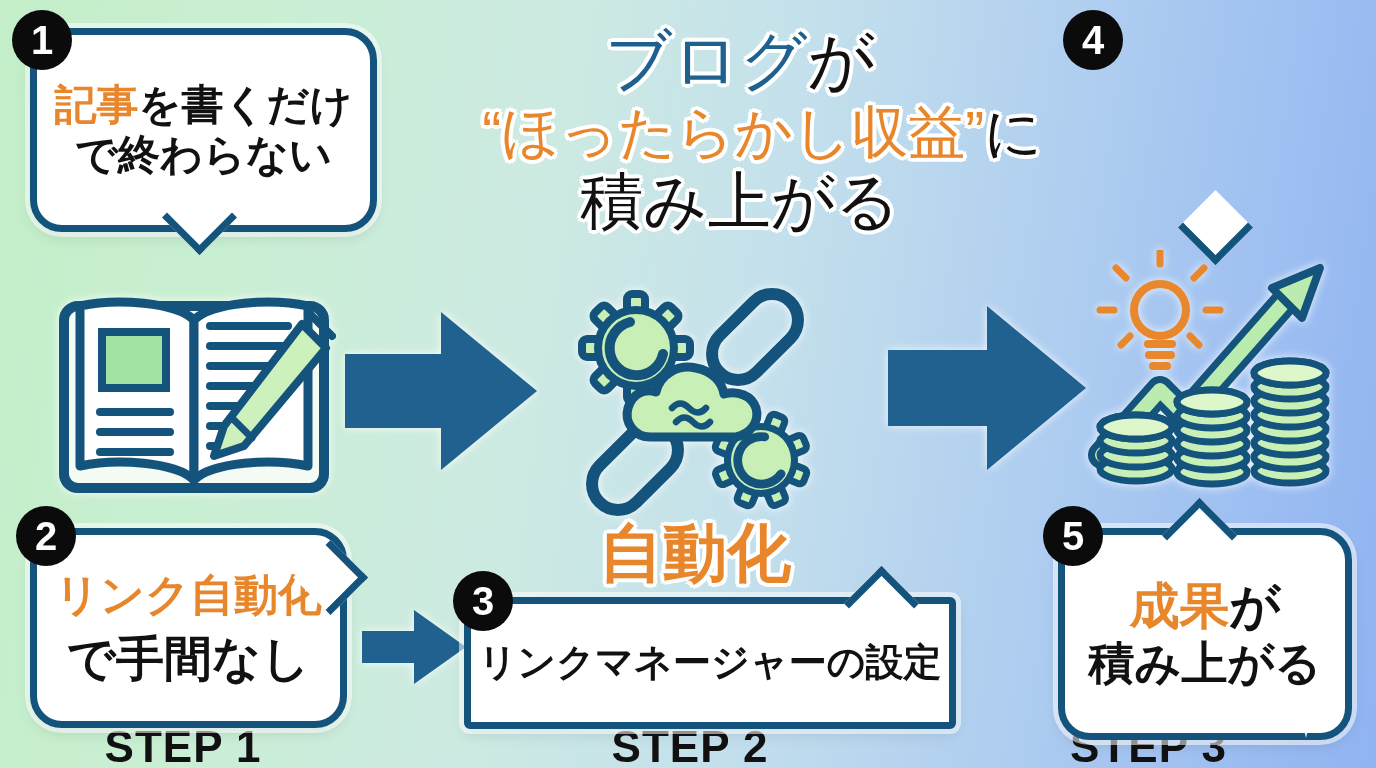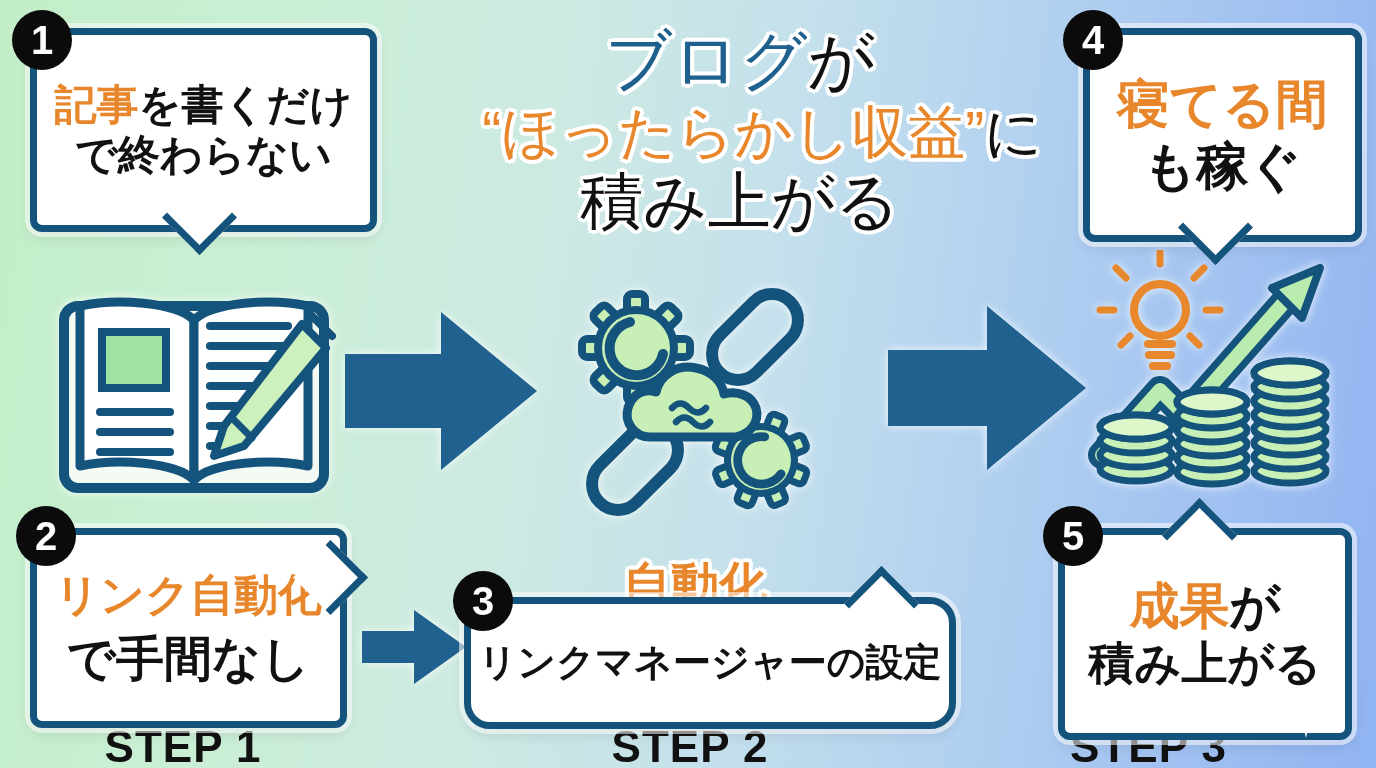--- a/index.html
+++ b/index.html
@@ -11,34 +11,34 @@
   .ow-lg{text-shadow:4px 0 0 #fff,-4px 0 0 #fff,0 4px 0 #fff,0 -4px 0 #fff,3px 3px 0 #fff,-3px -3px 0 #fff,3px -3px 0 #fff,-3px 3px 0 #fff;}
   .orange{color:#e8862c;}
   .blue{color:#1e618f;}
   .black{color:#111111;}
   
   .title{position:absolute;left:370px;top:22px;width:740px;text-align:center;font-weight:400;line-height:1.16;z-index:2;}
   .title .t1{font-size:66px;}
   .title .t2{font-size:57px;margin-left:45px;}
   .title .t3{font-size:63px;}
   
-  .bubble{position:absolute;background:#ffffff;border:7px solid #14537c;border-radius:12px;
+  .bubble{position:absolute;background:#ffffff;border:7px solid #14537c;border-radius:32px;
     box-shadow:0 0 0 5px rgba(255,255,255,.55),0 6px 14px rgba(0,0,0,.10);
     display:flex;flex-direction:column;align-items:center;justify-content:center;z-index:1;
     font-weight:900;text-align:center;line-height:1.2;}
   .tail{position:absolute;background:#ffffff;z-index:2;}
   .tail-down{border-right:7px solid #14537c;border-bottom:7px solid #14537c;transform:rotate(45deg);}
   .tail-up{border-left:7px solid #14537c;border-top:7px solid #14537c;transform:rotate(45deg);}
   .tail-right{border-top:7px solid #14537c;border-right:7px solid #14537c;transform:rotate(45deg);}
   .badge{position:absolute;width:60px;height:60px;border-radius:50%;background:#0b0b0b;color:#fff;
     font-weight:900;font-size:40px;display:flex;align-items:center;justify-content:center;z-index:4;}
   
   .step{position:absolute;font-weight:900;font-size:44px;color:#111;text-align:center;letter-spacing:1px;}
   .center-label{position:absolute;left:555px;top:510px;width:280px;text-align:center;
-    font-size:48px;font-weight:900;z-index:1;margin-top:43px;}
+    font-size:64px;font-weight:900;z-index:1;}
   .icon{position:absolute;filter:drop-shadow(0 0 5px rgba(255,255,255,.85));}
   .sparkle{position:absolute;left:1283px;top:692px;width:46px;height:46px;z-index:5;
     background:rgba(255,255,255,.9);
     clip-path:polygon(50% 0%,60% 40%,100% 50%,60% 60%,50% 100%,40% 60%,0% 50%,40% 40%);}
 </style>
 </head>
 <body>
 
 <div class="canvas">
 
@@ -50,24 +50,20 @@
 
   <div class="bubble" style="left:30px;top:28px;width:333px;height:190px;font-size:42px;">
     <div><span class="orange">記事</span><span class="black">を書くだけ</span></div>
     <div class="black">で終わらない</div>
   </div>
   <div class="tail tail-down" style="left:173px;top:191px;width:46px;height:46px;"></div>
   <div class="badge" style="left:12px;top:10px;">
       <span>1</span>
     </div>
 
-  <div class="bubble" style="left:1083px;top:28px;width:265px;height:200px;font-size:52px;">
-    <div class="orange">寝てる間</div>
-    <div class="black">も稼ぐ</div>
-  </div>
   <div class="tail tail-down" style="left:1189px;top:201px;width:46px;height:46px;"></div>
   <div class="badge" style="left:1063px;top:10px;">
       <span>4</span>
     </div>
 
   <svg class="icon" style="left:48px;top:268px;" width="292" height="248" viewBox="0 0 292 248">
     <rect x="16" y="38" width="260" height="182" rx="14" fill="#f4faf4" stroke="#14537c" stroke-width="10"></rect>
     <path d="M146,52 C128,34 68,30 32,38 L32,198 C68,190 128,194 146,212 Z" fill="#ffffff" stroke="#14537c" stroke-width="9" stroke-linejoin="round"></path>
     <path d="M146,52 C164,34 224,30 260,38 L260,198 C224,190 164,194 146,212 Z" fill="#ffffff" stroke="#14537c" stroke-width="9" stroke-linejoin="round"></path>
     <rect x="54" y="64" width="64" height="56" fill="#9fe2a2" stroke="#14537c" stroke-width="8"></rect>
@@ -196,21 +192,21 @@
   </div>
   <div class="tail tail-right" style="left:304px;top:551px;width:46px;height:46px;"></div>
   <div class="badge" style="left:16px;top:506px;">
       <span>2</span>
     </div>
 
   <svg class="icon" style="left:362px;top:610px;" width="104" height="74" viewBox="0 0 104 74">
     <polygon points="0,21 52,21 52,0 104,37 52,74 52,53 0,53" fill="#20618f"></polygon>
   </svg>
 
-  <div class="bubble" style="left:464px;top:597px;width:478px;height:118px;font-size:38px;border-radius:26px;white-space:nowrap;">
+  <div class="bubble" style="left:464px;top:597px;width:478px;height:118px;font-size:38px;border-radius:6px;white-space:nowrap;">
     <div class="black">リンクマネージャーの設定</div>
   </div>
   <div class="tail tail-up" style="left:855px;top:577px;width:46px;height:46px;"></div>
   <div class="badge" style="left:453px;top:571px;">
       <span>3</span>
     </div>
 
   <div class="bubble" style="left:1058px;top:528px;width:280px;height:198px;font-size:50px;text-align:right;">
     <div><span class="orange">成果</span><span class="black">が</span></div>
     <div class="black" style="font-size:46px;">積み上がる</div>

